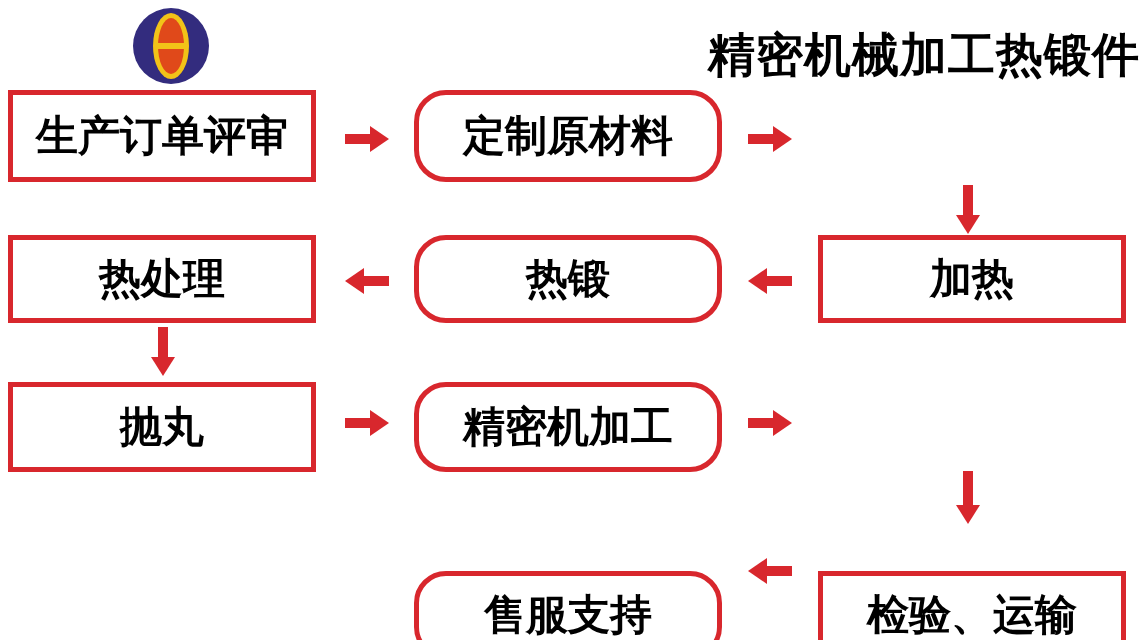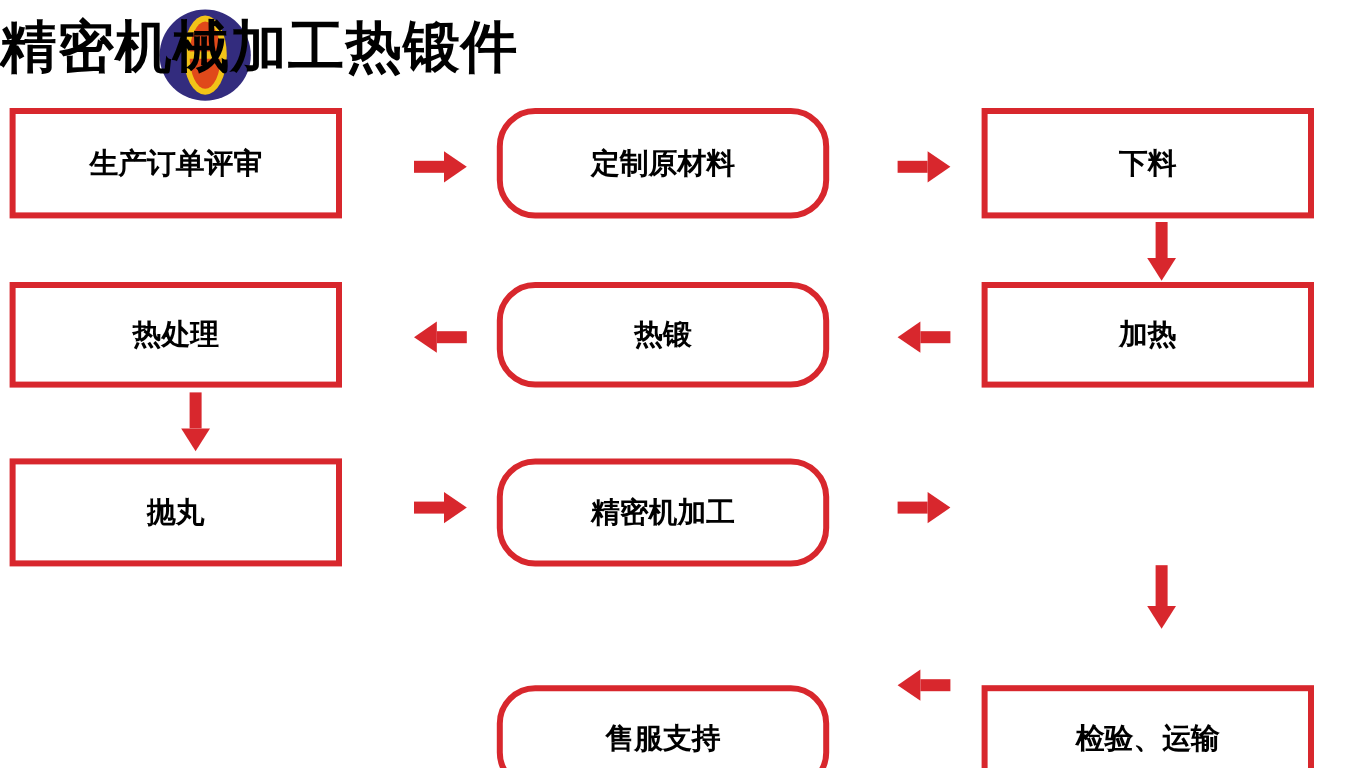--- a/index.html
+++ b/index.html
@@ -31,35 +31,35 @@
     position:absolute;left:25px;top:10px;width:26px;height:56px;
     border-radius:50%;background:#e0491a;
   }
   .logo .bar{
     position:absolute;left:23px;top:35px;width:30px;height:6px;
     background:#f2c318;border-radius:2px;
   }
 
   
   .title{
-    position:absolute;left:0;top:8px;width:1140px;
-    text-align:left;
+    position:absolute;left:0;top:24px;width:1140px;
+    text-align:right;
     font-size:47px;font-weight:bold;color:var(--ink);
     letter-spacing:1px;
   }
 
   
   .node{
     position:absolute;
     box-sizing:border-box;
-    width:277px;
+    width:308px;
     border:5px solid var(--red);
     background:#fff;
     display:flex;align-items:center;justify-content:center;
-    font-size:24px;font-weight:bold;color:var(--ink);
+    font-size:42px;font-weight:bold;color:var(--ink);
     white-space:nowrap;
   }
   .c1{left:8px;}   .c2{left:414px;border-radius:32px;}  .c3{left:818px;}
   .r1{top:90px;height:92px;}
   .r2{top:235px;height:88px;}
   .r3{top:382px;height:90px;}
   .r4{top:527px;height:88px;margin-top:44px;}
 
   
   .h-arrow{position:absolute;display:flex;align-items:center;height:26px;}
@@ -91,21 +91,20 @@
     <div class="outer"></div>
     <div class="ring"></div>
     <div class="core"></div>
     <div class="bar"></div>
   </div>
 
   <div class="title">精密机械加工热锻件</div>
 
   <div class="node r1 c1">生产订单评审</div>
   <div class="node r1 c2">定制原材料</div>
-  <div class="node r1 c3">下料</div>
 
   <div class="node r2 c1">热处理</div>
   <div class="node r2 c2">热锻</div>
   <div class="node r2 c3">加热</div>
 
   <div class="node r3 c1">抛丸</div>
   <div class="node r3 c2">精密机加工</div>
 
   <div class="node r4 c2">售服支持</div>
   <div class="node r4 c3">检验、运输</div>

